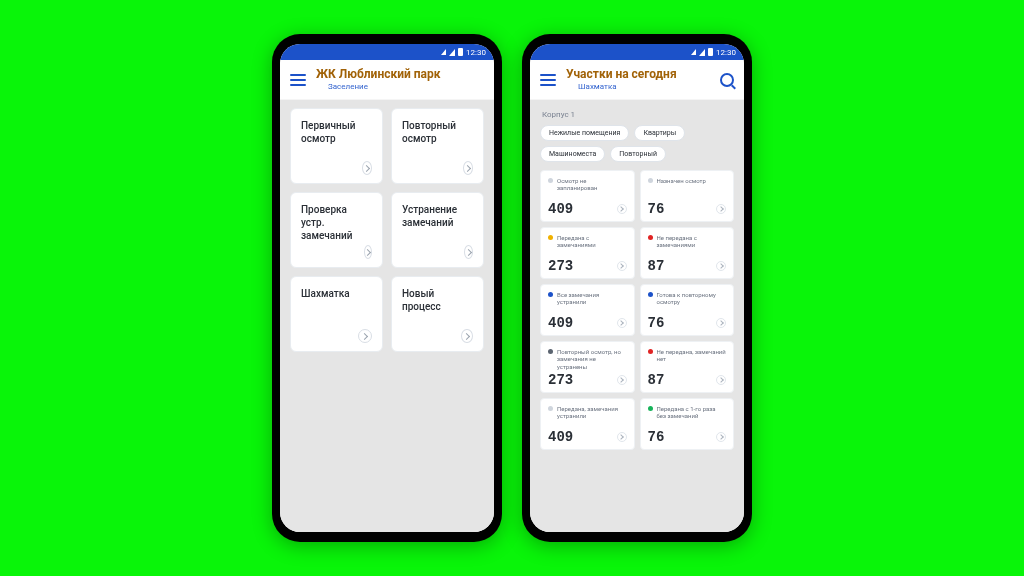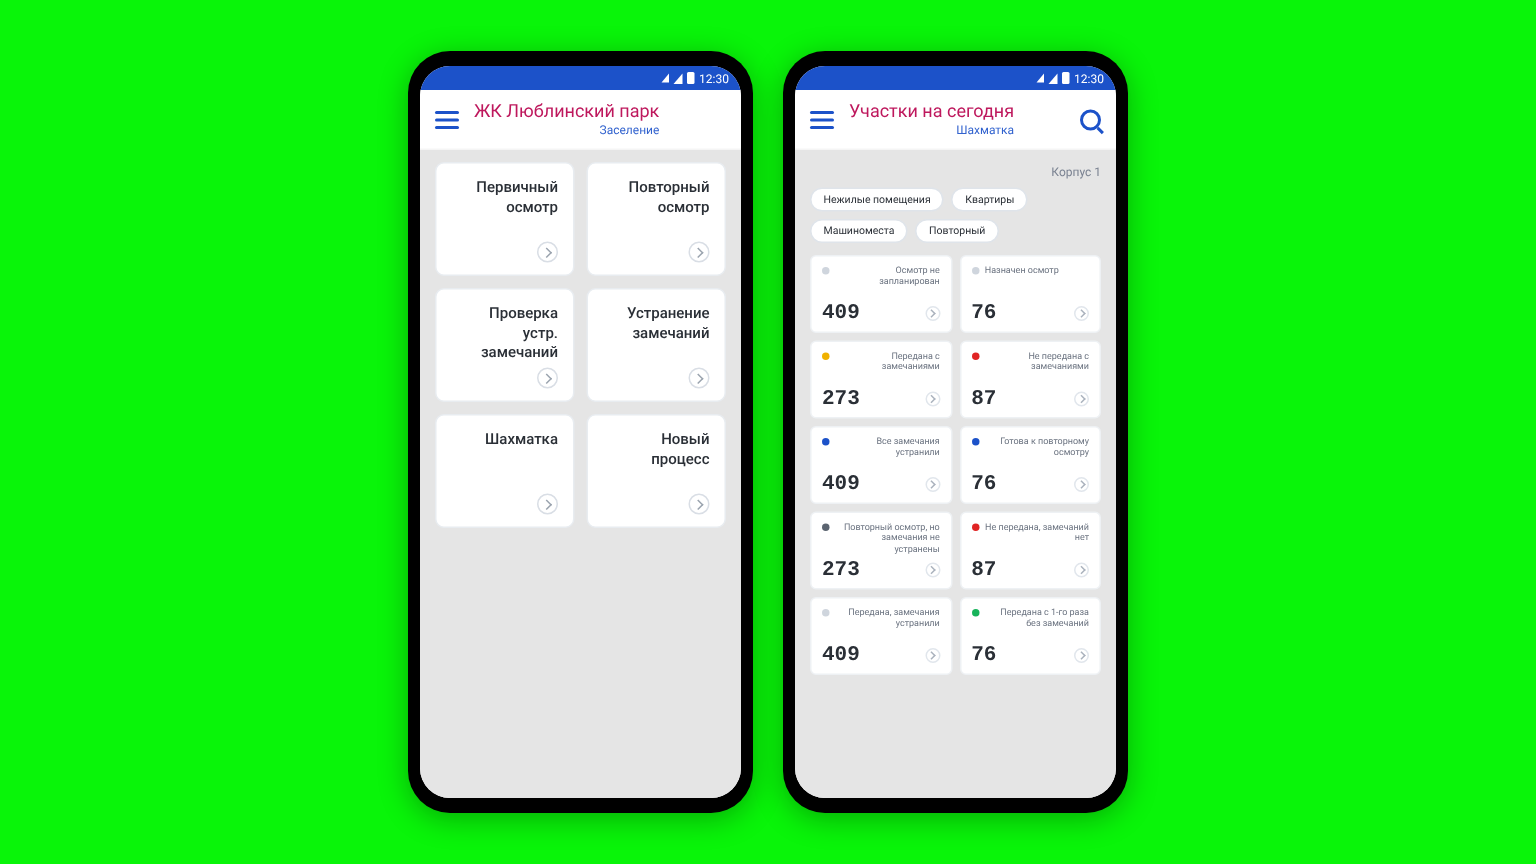--- a/index.html
+++ b/index.html
@@ -14,21 +14,20 @@
     gap: 20px;
   }
   .phone {
     width: 230px;
     height: 508px;
     background: #000;
     border-radius: 28px;
     padding: 10px 8px;
     position: relative;
     box-shadow: 0 4px 20px rgba(0,0,0,0.3);
-    text-align: right;
   }
   .screen {
     width: 100%;
     height: 100%;
     background: #fff;
     border-radius: 20px;
     overflow: hidden;
     display: flex;
     flex-direction: column;
   }
@@ -73,23 +72,23 @@
     gap: 3px;
     margin-right: 10px;
     flex-shrink: 0;
   }
   .hamburger span {
     height: 2px;
     background: #1c52c9;
     border-radius: 1px;
   }
   .app-title {
-    color: #be185d;
+    color: #a16207;
     font-size: 12px;
-    font-weight: 400;
+    font-weight: 700;
     line-height: 1.1;
   }
   .app-sub {
     color: #1c52c9;
     font-size: 8px;
     opacity: 0.9;
     margin-top: 1px;
     padding-left: 12px;
   }
   .app-bar-right {
@@ -123,21 +122,20 @@
     grid-template-columns: 1fr 1fr;
     gap: 8px;
   }
   .menu-card {
     background: #fff;
     border: 1px solid #e8ecf0;
     border-radius: 6px;
     padding: 10px 10px 8px 10px;
     height: 76px;
     display: flex;
-    flex-direction: column;
     justify-content: space-between;
     position: relative;
   }
   .menu-card .title {
     font-size: 10px;
     color: #2a2f36;
     line-height: 1.3;
     font-weight: 500;
   }
   .chev {

